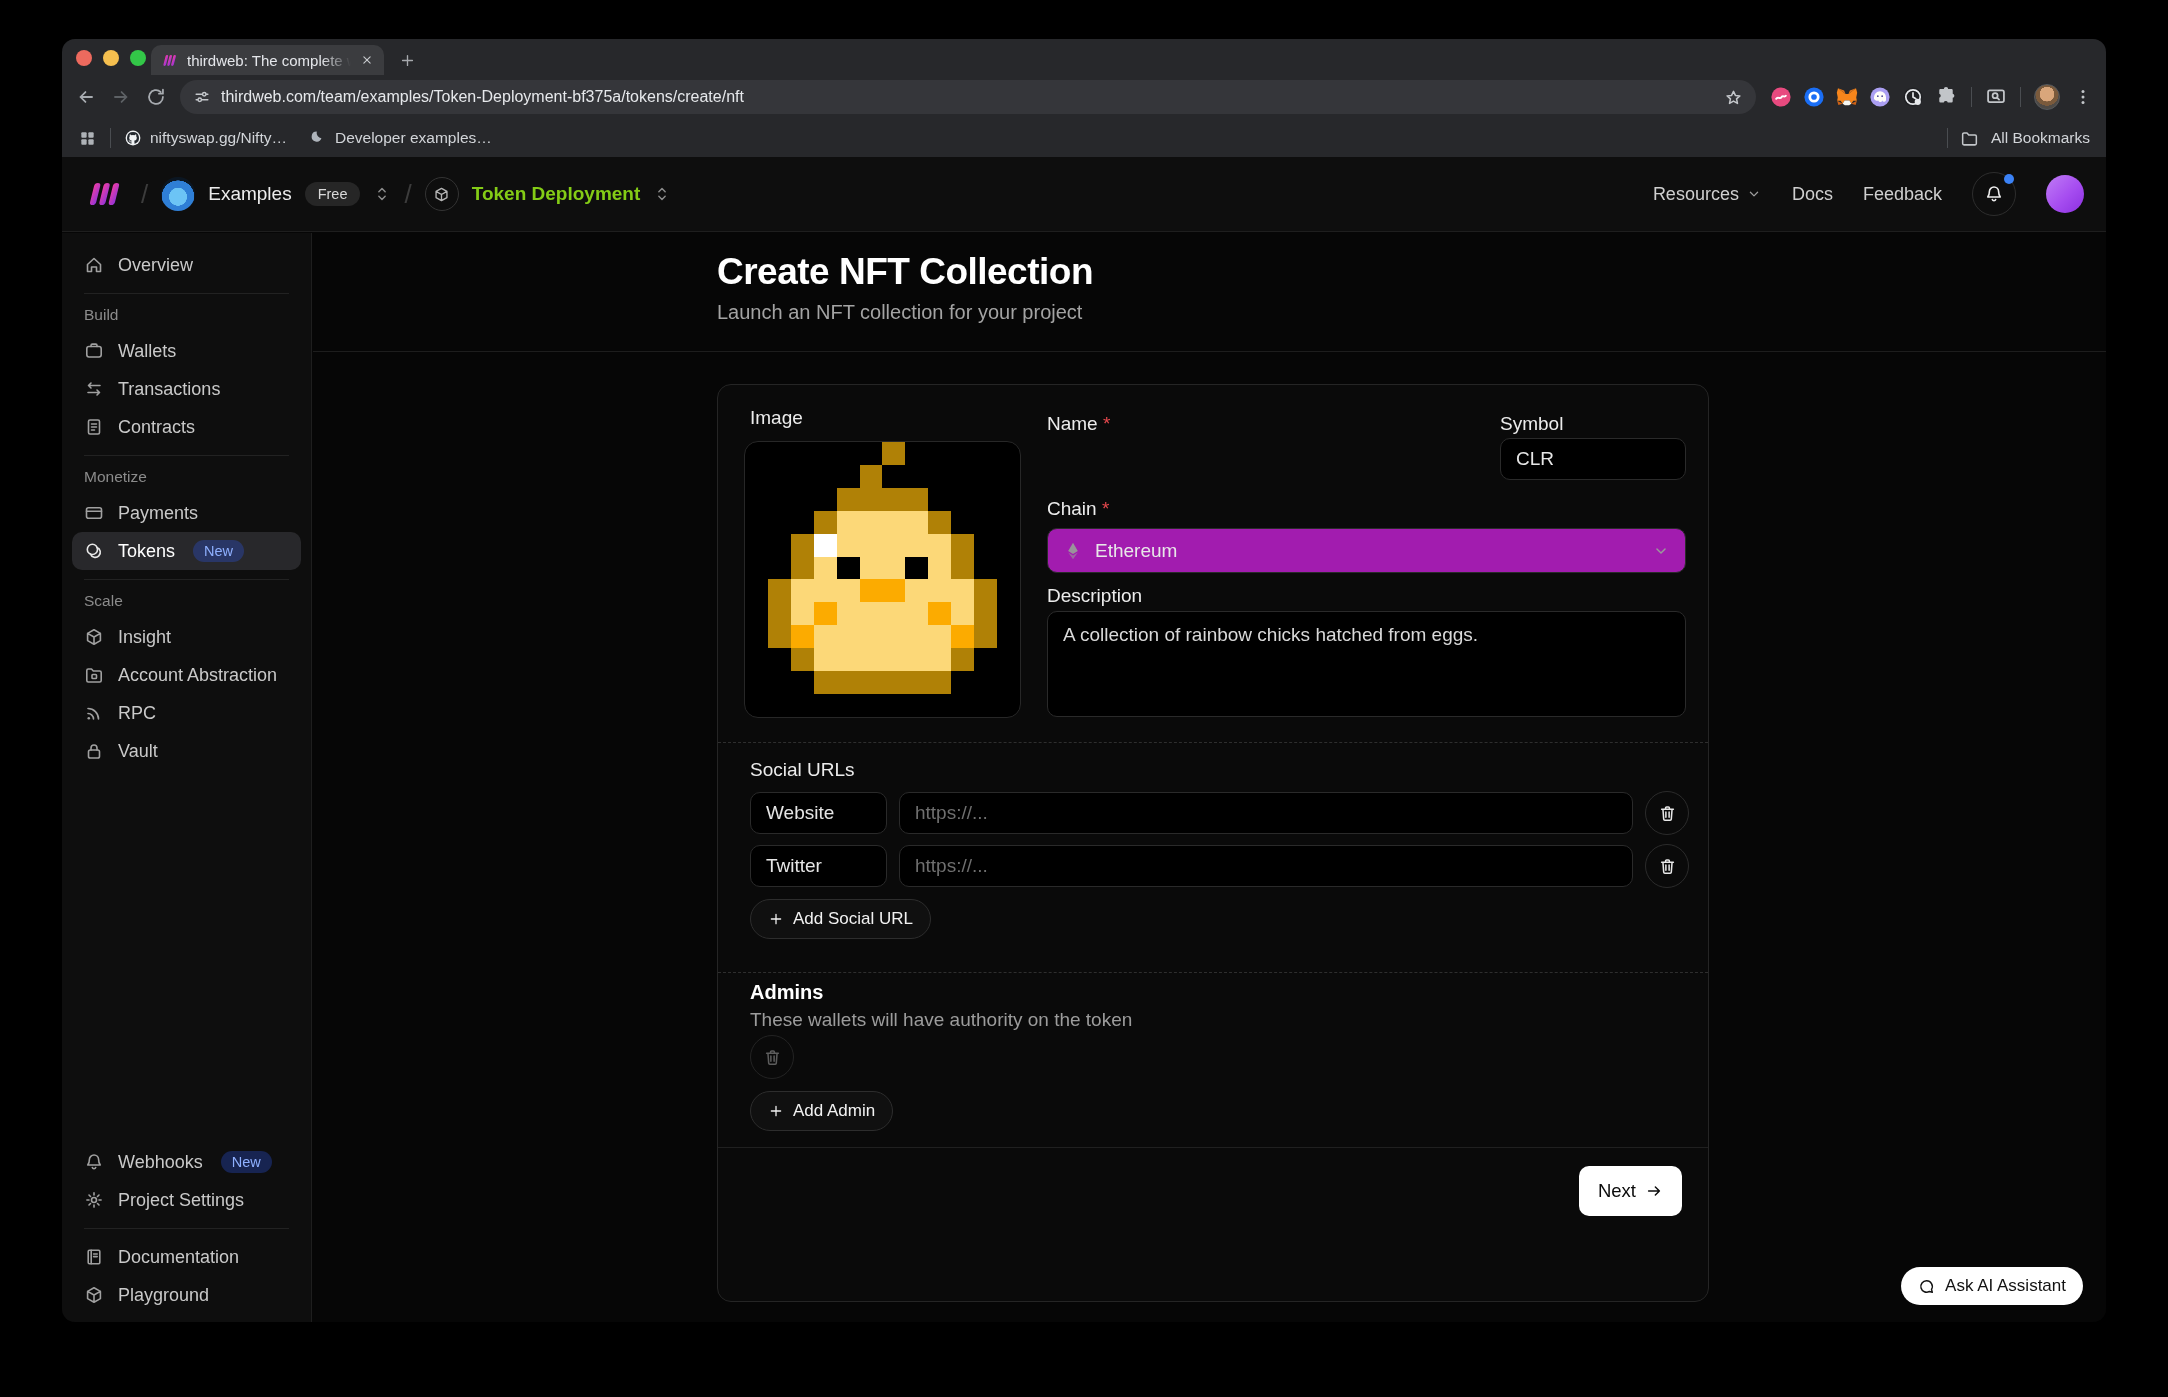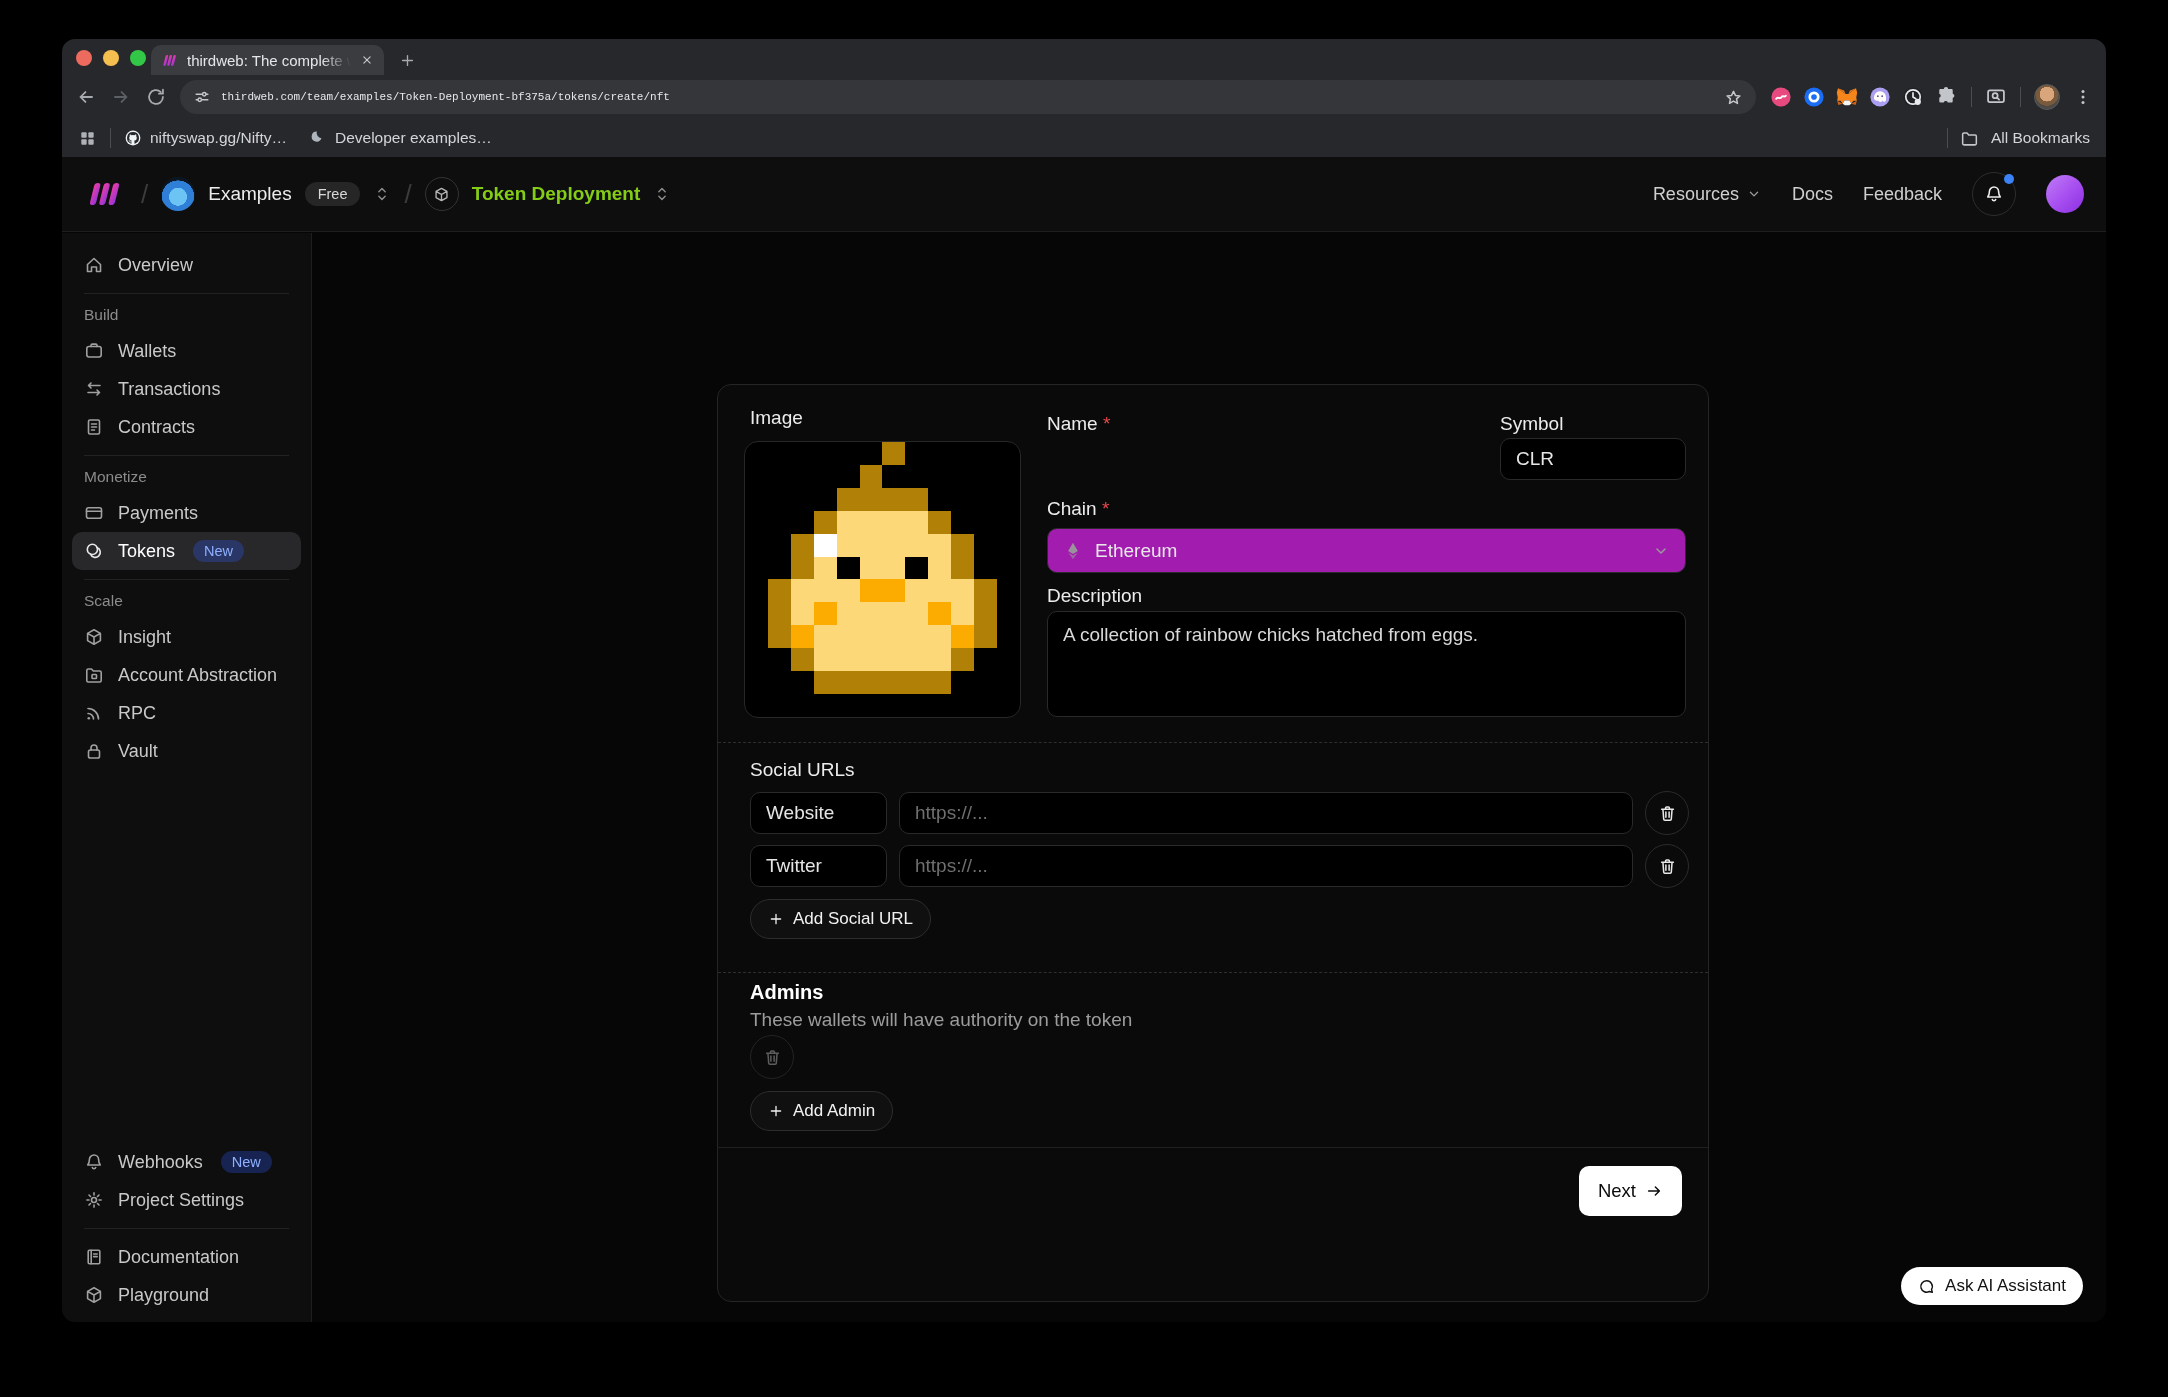--- a/index.html
+++ b/index.html
@@ -21,21 +21,21 @@
   .tab .ico.close { width:14px; height:14px; color:#c7cacd; }
   .tab .ico.fav { width:17px; height:17px; }
   .newtab { position:absolute; left:333px; top:9px; width:24px; height:24px; color:#a6a9ad; display:flex; align-items:center; justify-content:center; }
   .newtab svg { width:17px; height:17px; }
 
   .toolbar { position:absolute; left:0; top:36px; right:0; height:44px; background:#27282b; display:flex; align-items:center; padding:0 13px; gap:13px; }
   .nav-ico { width:22px; height:22px; color:#a7abb0; }
   .nav-ico.dim { color:#5d6165; }
   .omnibox { flex:1; height:34px; background:#35363a; border-radius:17px; display:flex; align-items:center; padding:0 13px; gap:10px; min-width:0; }
   .omnibox .ico.tune { width:18px; height:18px; color:#c3c6ca; }
-  .url-text { color:#e6e8eb; font-size:11px; white-space:nowrap; overflow:hidden; flex:1;font-family:Liberation Mono, monospace; }
+  .url-text { color:#e6e8eb; font-size:16px; white-space:nowrap; overflow:hidden; flex:1; }
   .omnibox .ico.star { width:19px; height:19px; color:#c3c6ca; }
   .ext-row { display:flex; align-items:center; gap:9px; }
   .ext-row .ico { width:24px; height:24px; }
   .tb-divider { width:1px; height:20px; background:#4a4d51; }
   .ico.screen { width:22px; height:22px; color:#c3c6ca; }
   .avatar-chrome { width:26px; height:26px; border-radius:50%; background:radial-gradient(circle at 50% 38%, #d9a67b 0 38%, #7a5a3c 39% 60%, #4e4a46 61%); border:1px solid #56595d; }
   .ico.dots { width:20px; height:20px; color:#c3c6ca; }
 
   .bookmarksbar { position:absolute; left:0; top:80px; right:0; height:38px; background:#27282b; display:flex; align-items:center; padding:0 16px; gap:13px; }
   .bm-item { display:flex; align-items:center; gap:8px; color:#d2d5d9; font-size:15.5px; }
@@ -489,20 +489,24 @@
             <svg viewBox="0 0 20 20" fill="none" stroke="currentColor" stroke-width="1.6" stroke-linecap="round" stroke-linejoin="round">
               <path d="M10 2.8 L16.4 6.4 V13.6 L10 17.2 L3.6 13.6 V6.4 Z M3.6 6.4 L10 10 L16.4 6.4 M10 10 V17.2"></path>
             </svg>
           </span>
           <span>Playground</span>
         </div>
       </div>
   </div>
 
   <div class="tw-main">
+    <div class="title-band">
+      <div class="page-title">Create NFT Collection</div>
+      <div class="page-subtitle">Launch an NFT collection for your project</div>
+    </div>
 
     <div class="card">
 
       <div class="card-sec sec1">
         <div class="f-label" style="left:32px; top:22px">Image</div>
         <div class="img-tile">
           <div class="sprite" id="sprite">
               <div style="background: transparent;"></div>
               <div style="background: transparent;"></div>
               <div style="background: transparent;"></div>

